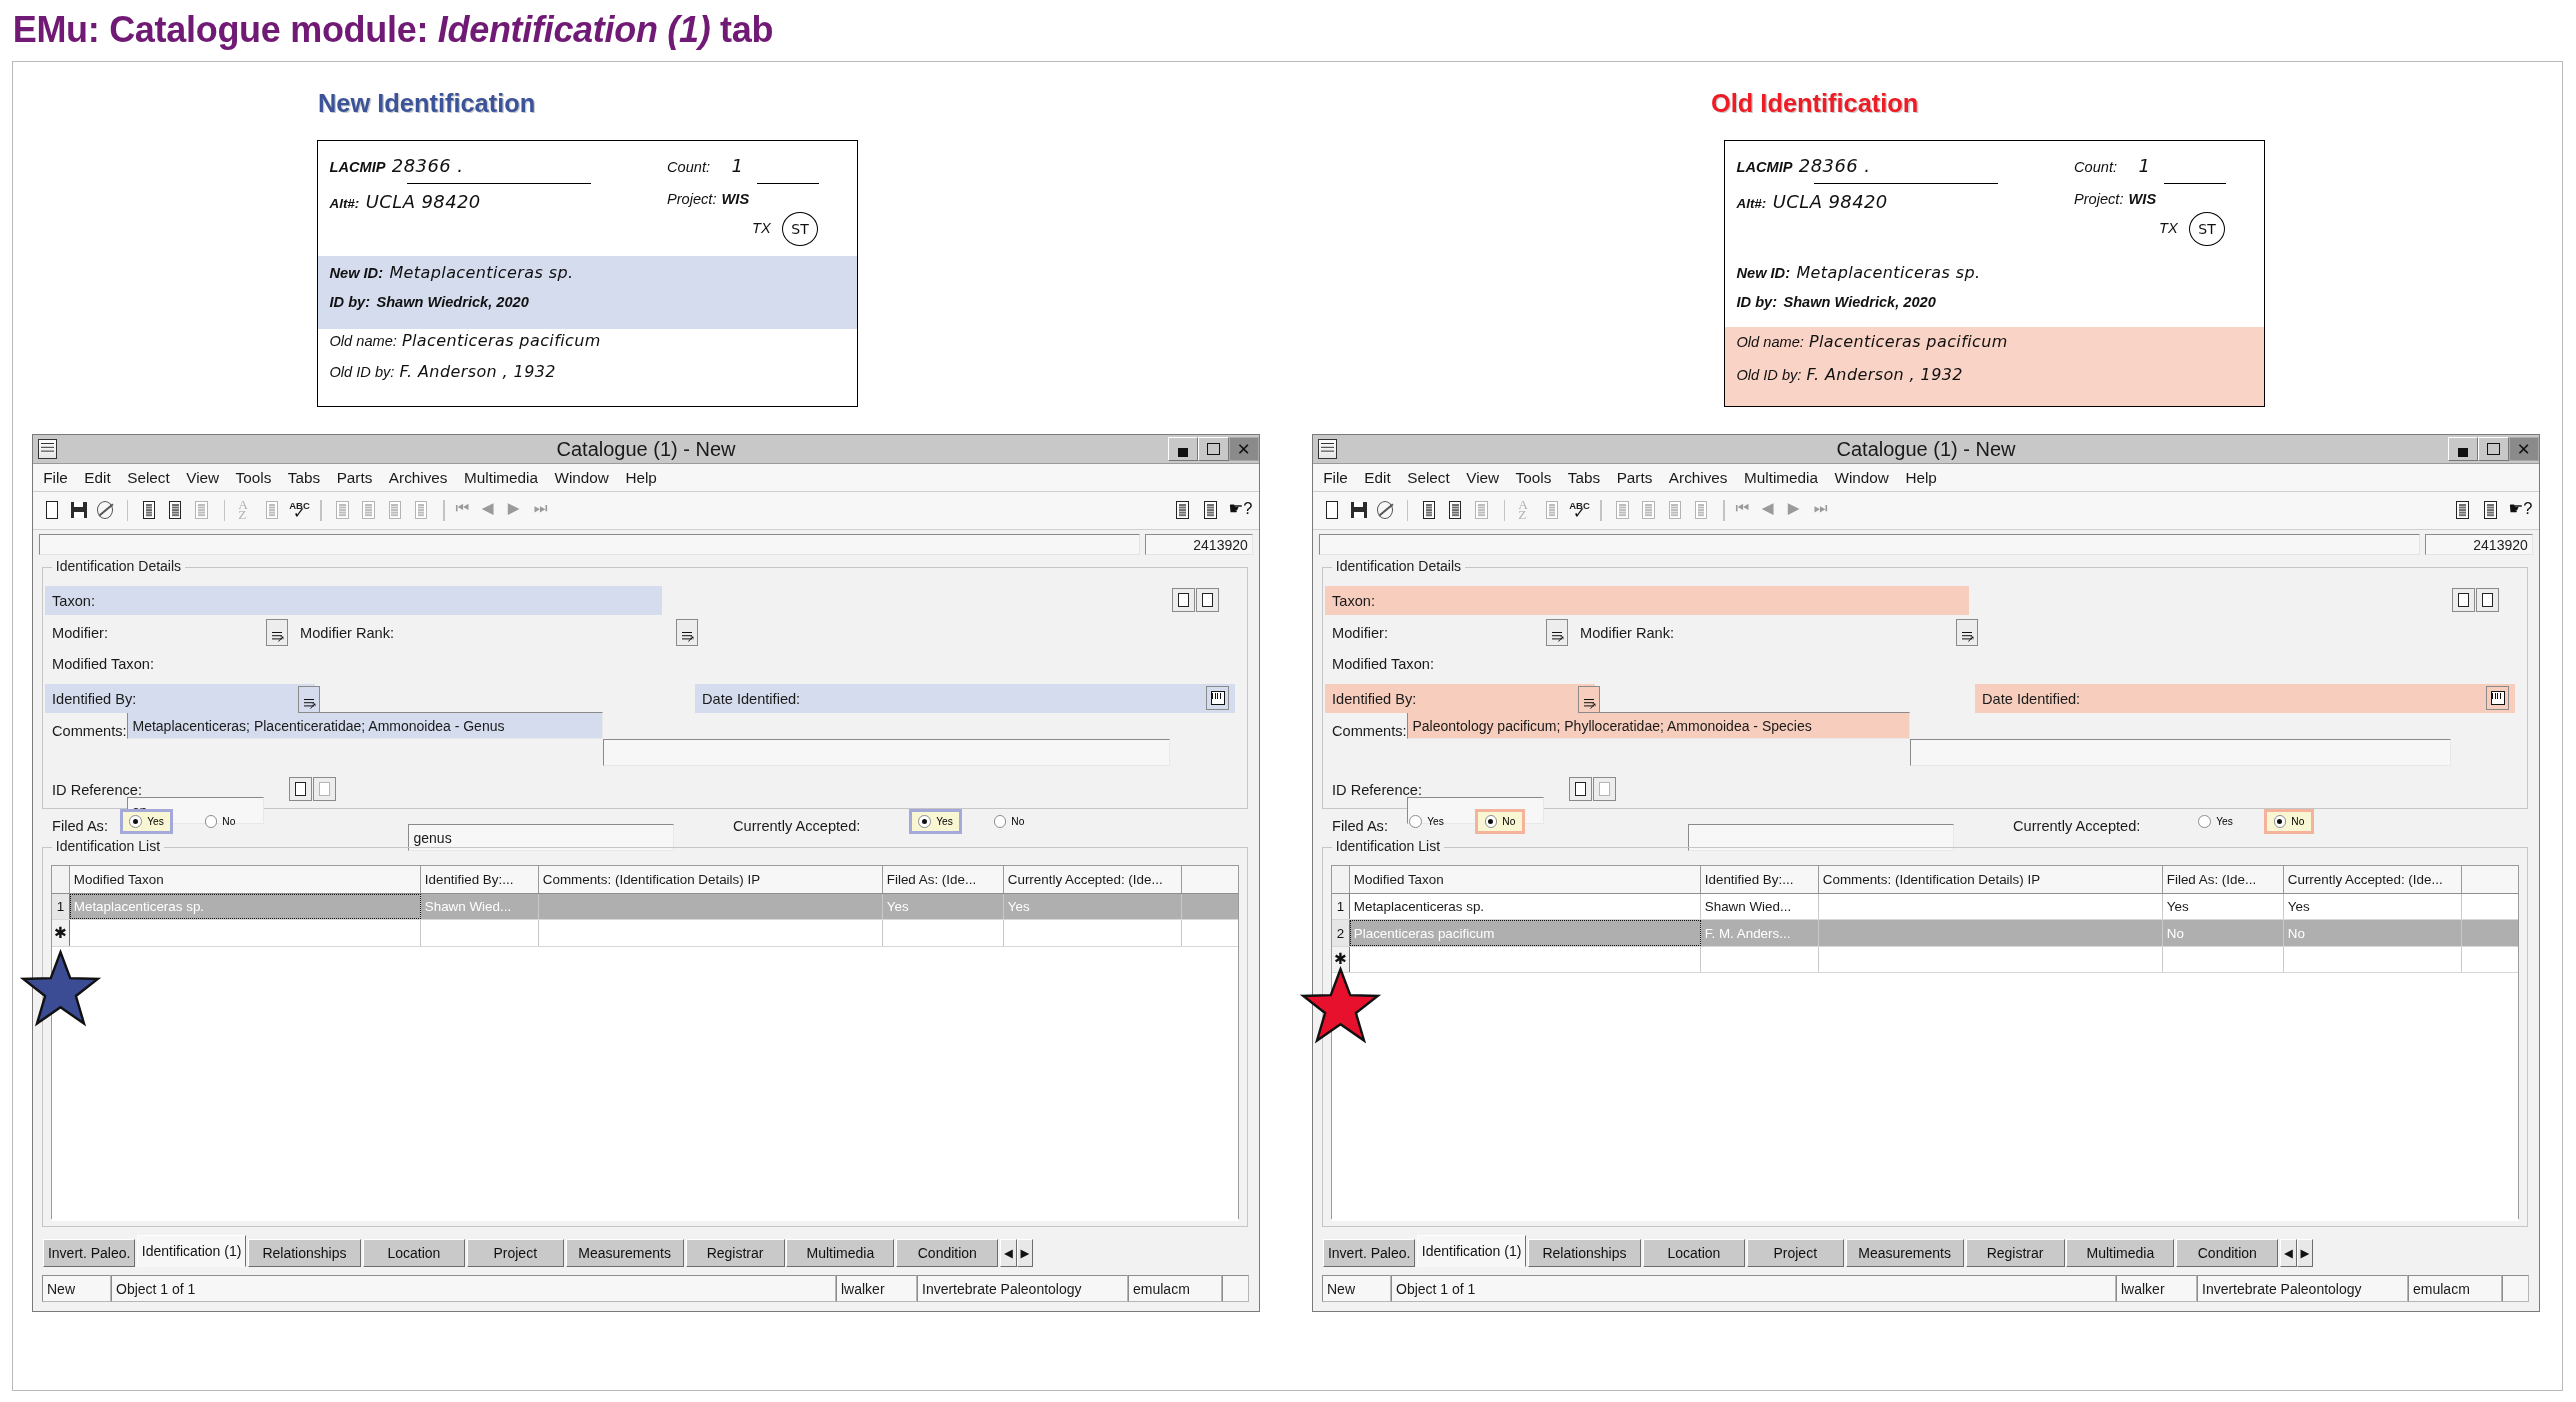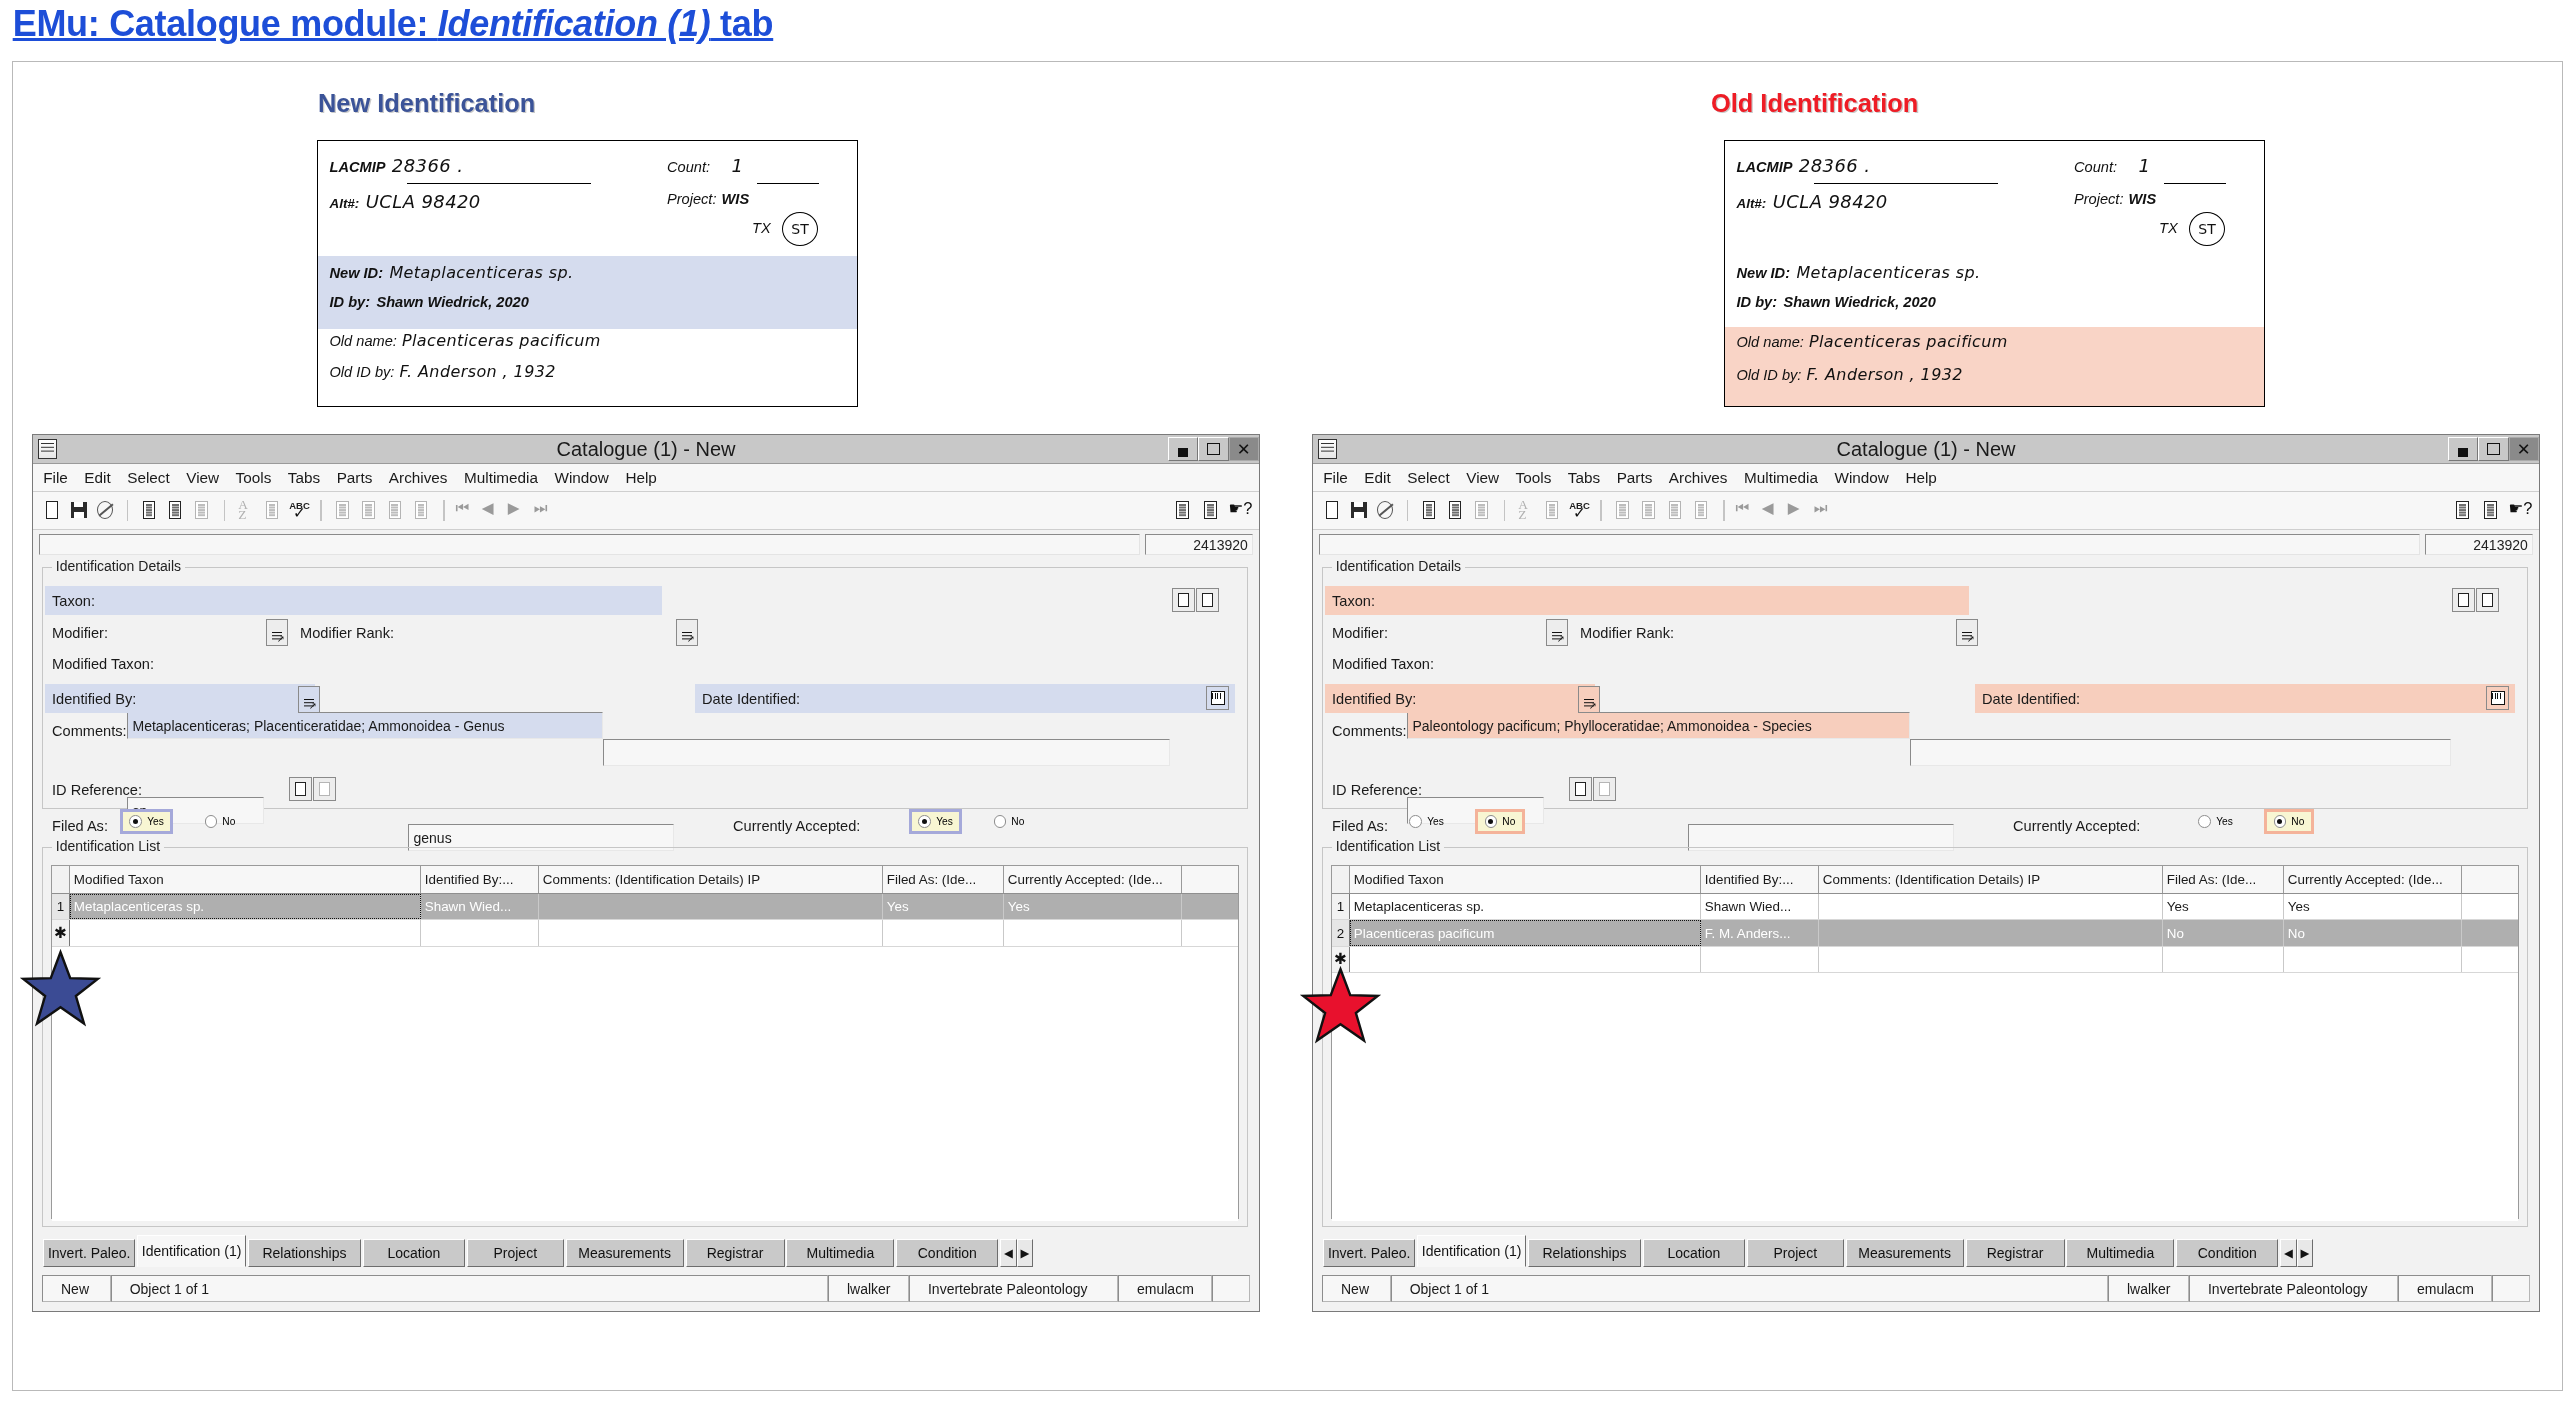--- a/index.html
+++ b/index.html
@@ -5,24 +5,23 @@
   html,body{margin:0;padding:0;}
   body{
     width:2576px;height:1402px;background:#ffffff;
     font-family:"Liberation Sans", sans-serif;
     -webkit-font-smoothing:none;
   }
   .page{position:relative;width:2576px;height:1402px;overflow:hidden;}
 
   
   .page-title{
-    position:absolute;left:12.7px;top:3px;
-    font-size:36px;font-weight:bold;color:#1d4ed8;letter-spacing:-0.3px;
+    position:absolute;left:12.7px;top:9px;
+    font-size:36px;font-weight:bold;color:#701a75;letter-spacing:-0.3px;
     white-space:nowrap;
-    text-decoration:underline;
   }
   .page-title .ital{font-style:italic;}
 
   
   .outer-frame{
     position:absolute;left:11.5px;top:61px;width:2551px;height:1330px;
     border:1.9px solid #b9b9b9;background:#fff;box-sizing:border-box;
   }
 
   
@@ -238,21 +237,21 @@
     width:16.5px;height:28px;background:#E8E8E8;border:1.3px solid #fff;
     border-right-color:#6d6d6d;border-bottom-color:#6d6d6d;box-sizing:border-box;
     display:flex;align-items:center;justify-content:center;font-size:11.5px;color:#111;
   }
 
   .statusbar{position:absolute;display:flex;align-items:center;height:27px;}
   .sfield{
     height:100%;background:#F7F7F7;border:1.3px solid #b6b6b6;
     border-top-color:#8d8d8d;border-left-color:#8d8d8d;
     box-sizing:border-box;display:flex;align-items:center;
-    padding:0 18px;font-size:14px;color:#1a1a1a;white-space:nowrap;
+    padding:0 4px;font-size:14px;color:#1a1a1a;white-space:nowrap;
   }
 
   
   .caption{
     position:absolute;font-size:15.3px;color:#1a1a1a;line-height:1.55;
   }
   .caption .ital{font-style:italic;}
 </style>
 </head>
 <body>

